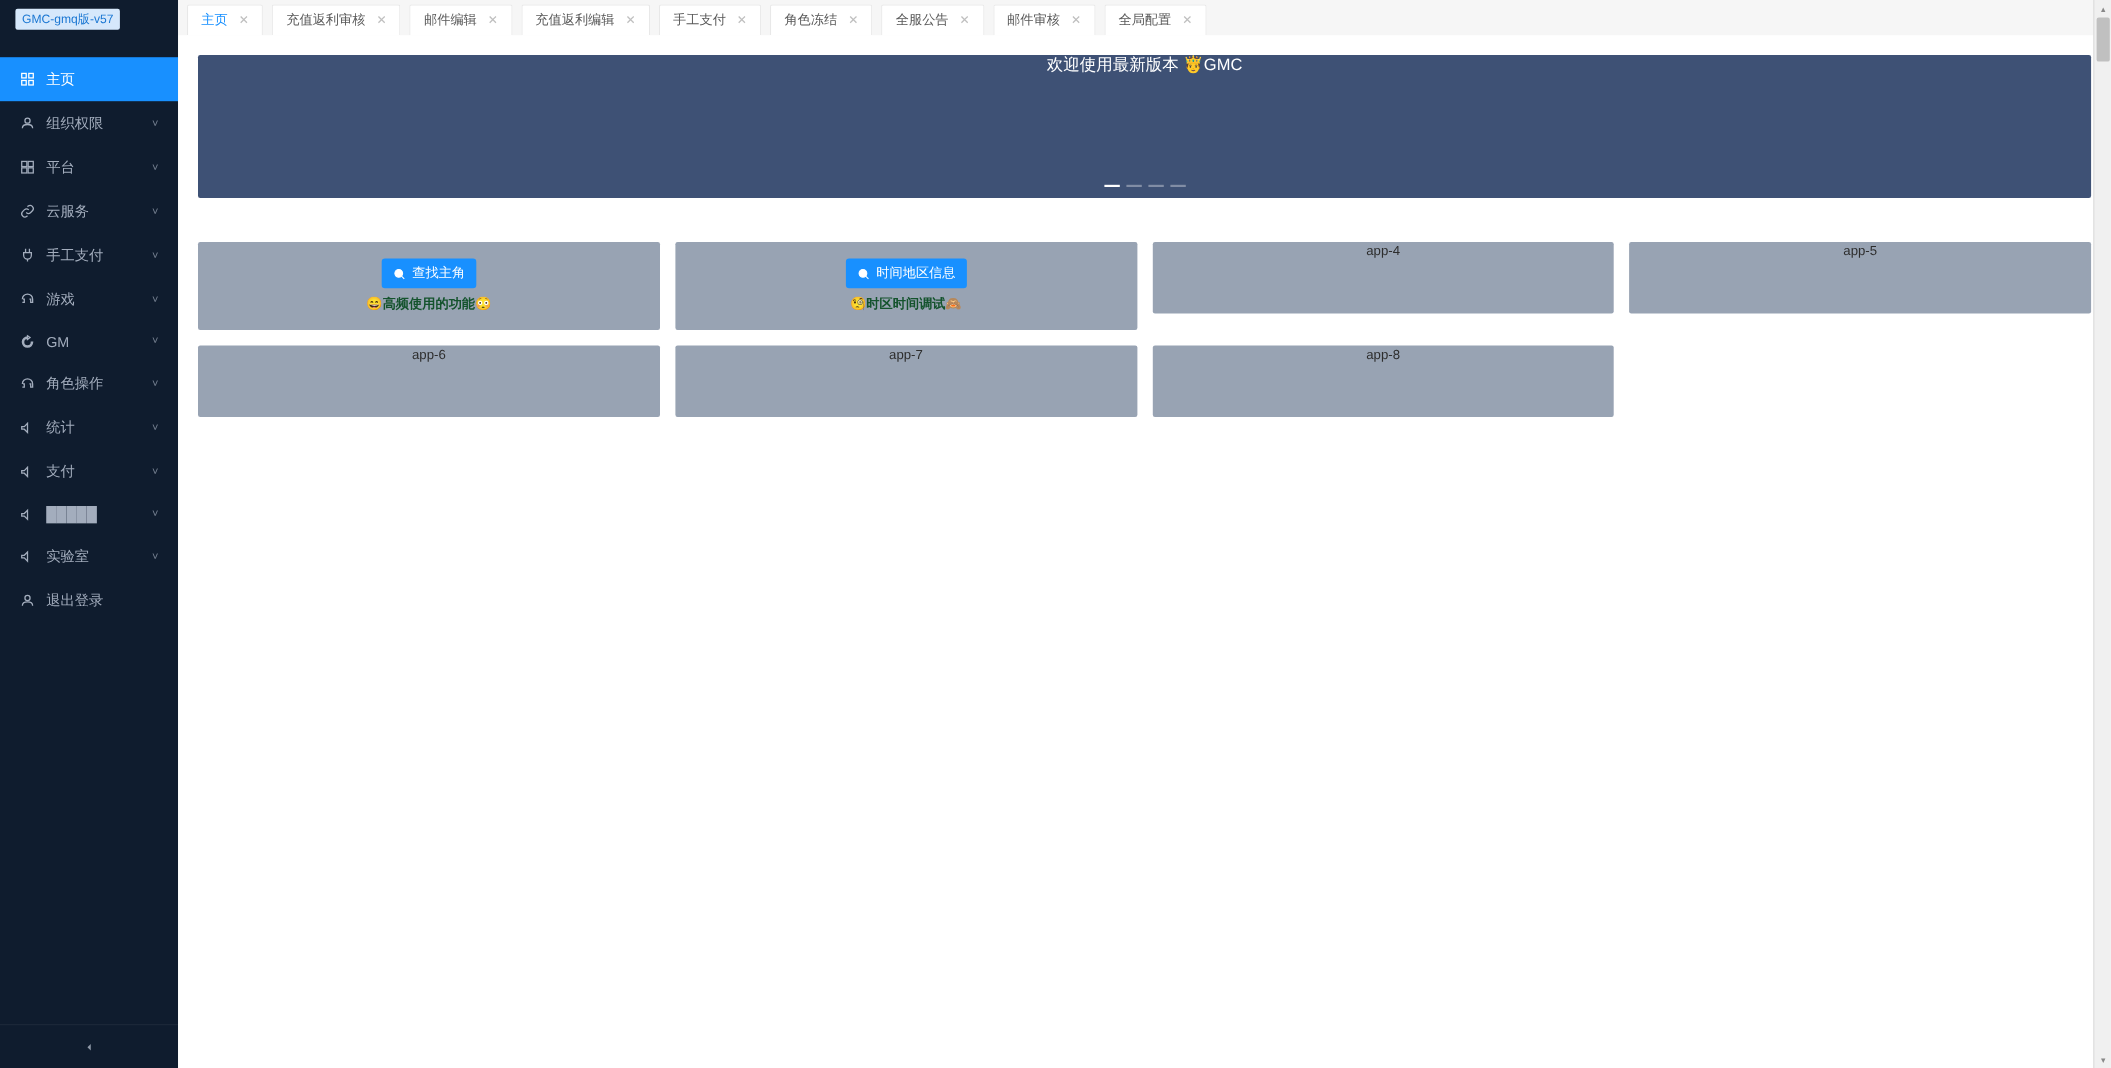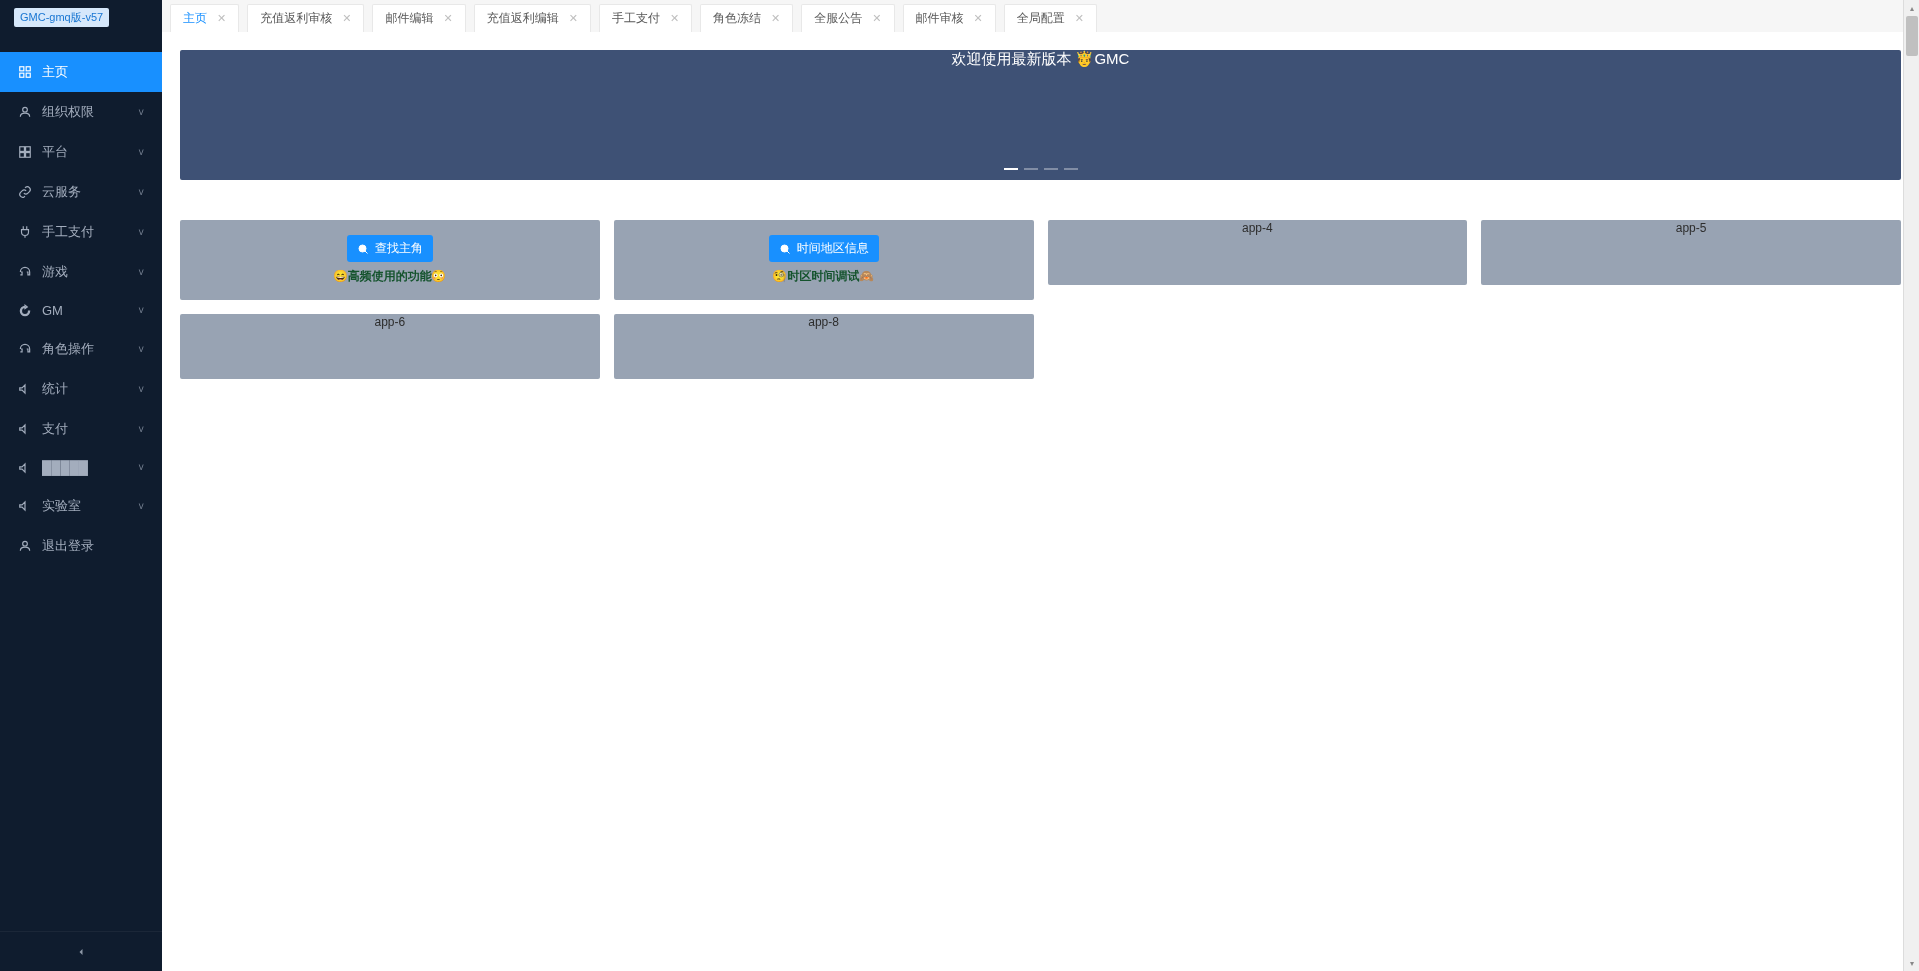--- a/index.html
+++ b/index.html
@@ -260,20 +260,23 @@
           <div class="card small">
             <div class="card-label">app-4</div>
           </div>
           <div class="card small">
             <div class="card-label">app-5</div>
           </div>
           <div class="card small">
             <div class="card-label">app-6</div>
           </div>
           <div class="card small">
+            <div class="card-label">app-7</div>
+          </div>
+          <div class="card small">
             <div class="card-label">app-8</div>
           </div>
         </div>
     </div>
 
     <div class="scrollbar-right">
       <div class="scrollbar-arrow-top">▴</div>
       <div class="scrollbar-thumb" style="top:16px;"></div>
       <div class="scrollbar-arrow-bottom">▾</div>
     </div>

